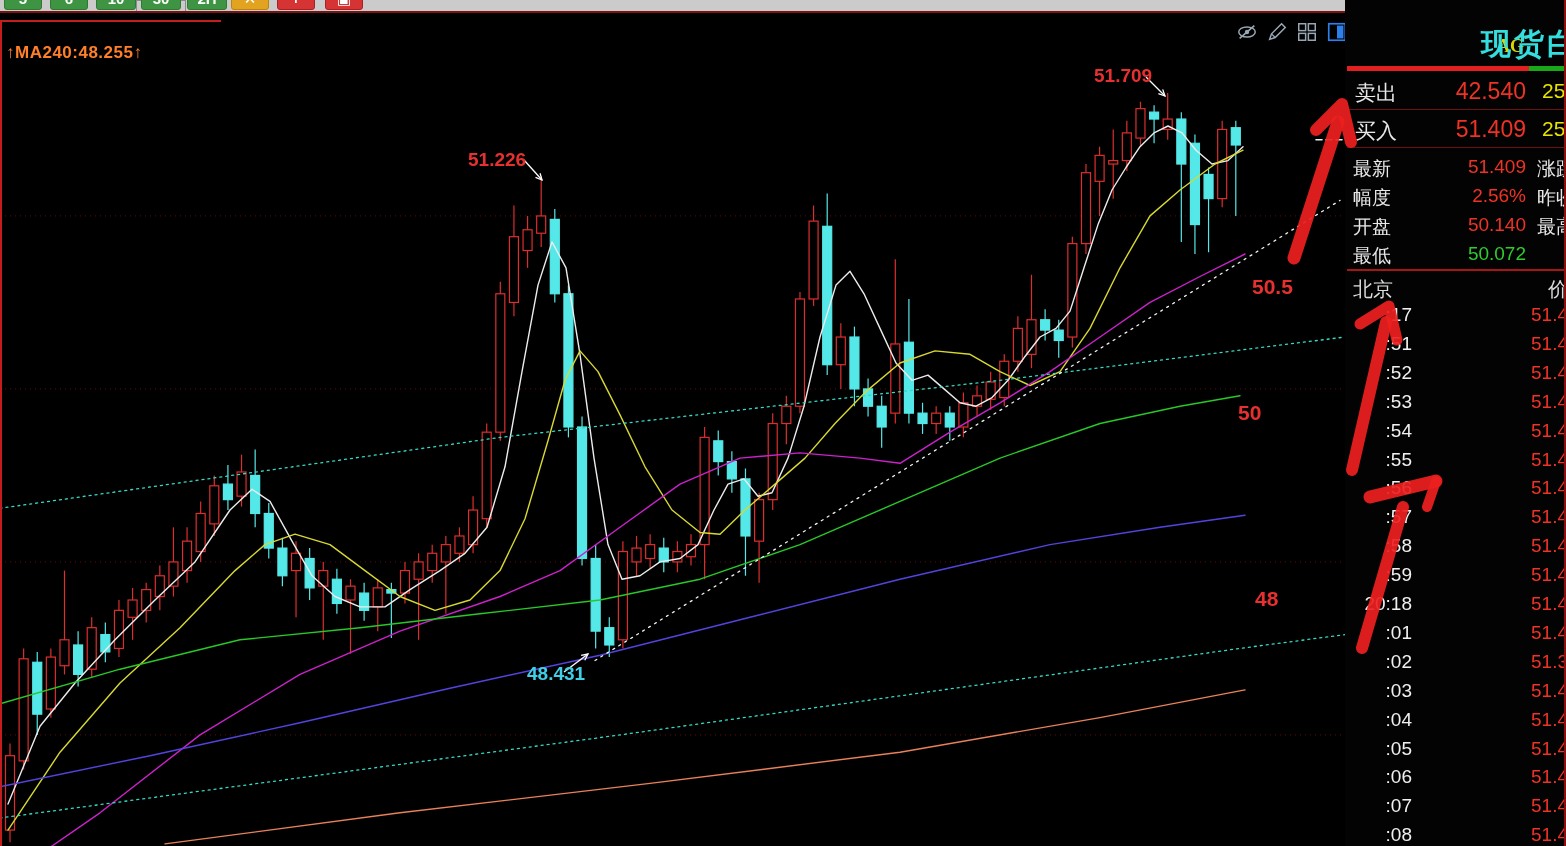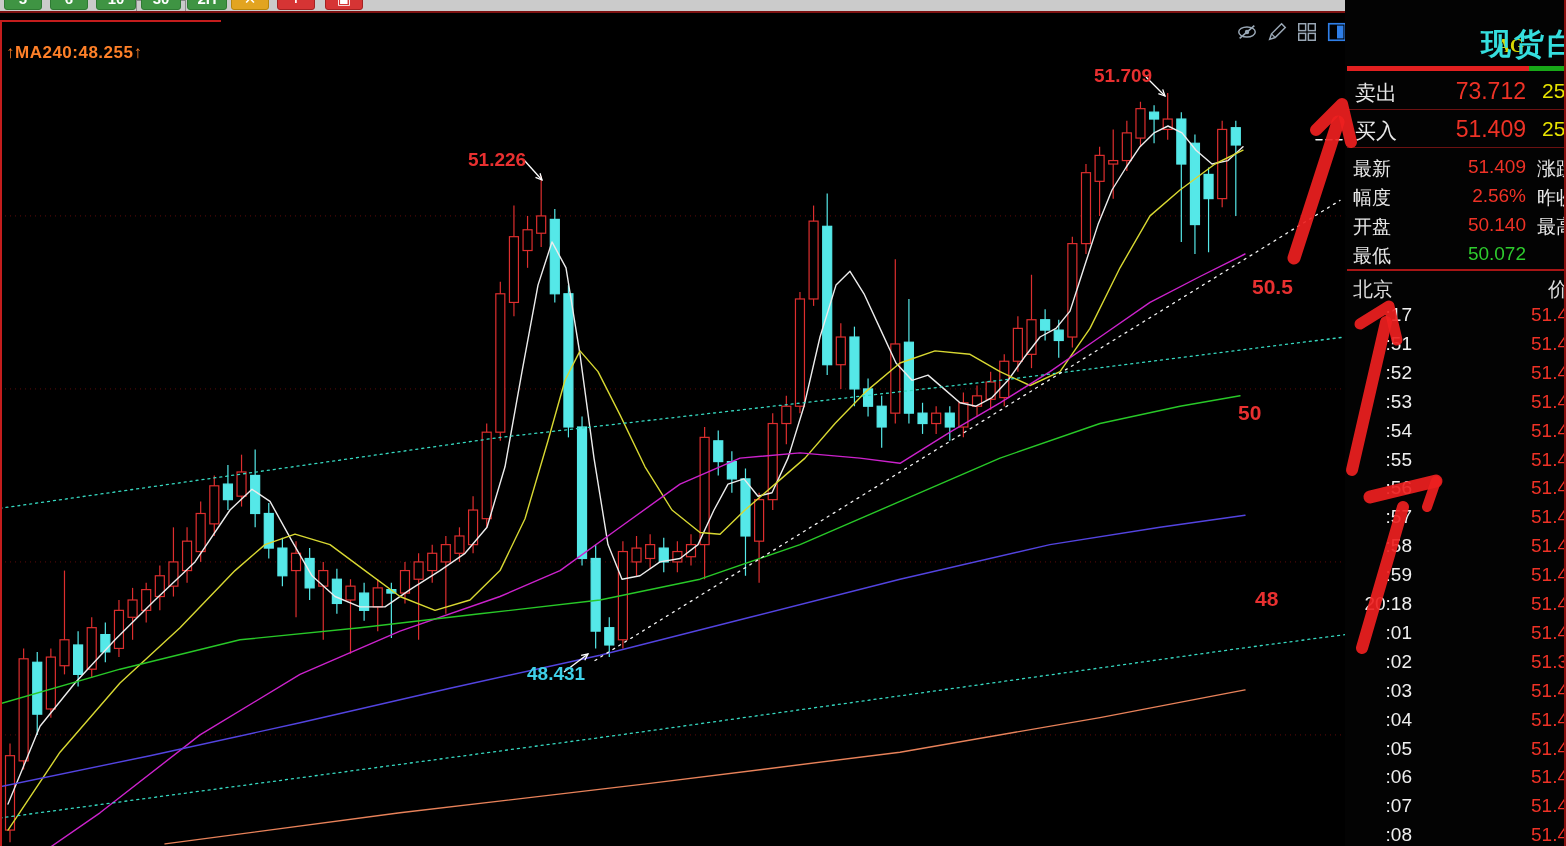--- a/index.html
+++ b/index.html
@@ -308,21 +308,21 @@
     <div id="panel-header">
       <span id="sym-code">AG</span>
       <span id="sym-name">现货白银</span>
     </div>
     <div id="gauge">
       <div id="gauge-red" style="width: 83%;"></div>
     </div>
     <div id="quote-rows">
         <div class="qrow" style="top: 72px;">
           <span class="qlabel">卖出</span>
-          <span class="qvalue">73.712</span>
+          <span class="qvalue">42.540</span>
           <span class="qqty">25</span>
         </div>
         <div class="sep" style="top: 109px;"></div>
         <div class="qrow" style="top: 110px;">
           <span class="qlabel">买入</span>
           <span class="qvalue">51.409</span>
           <span class="qqty">25</span>
         </div>
         <div class="sep" style="top: 147px;"></div>
       </div>

